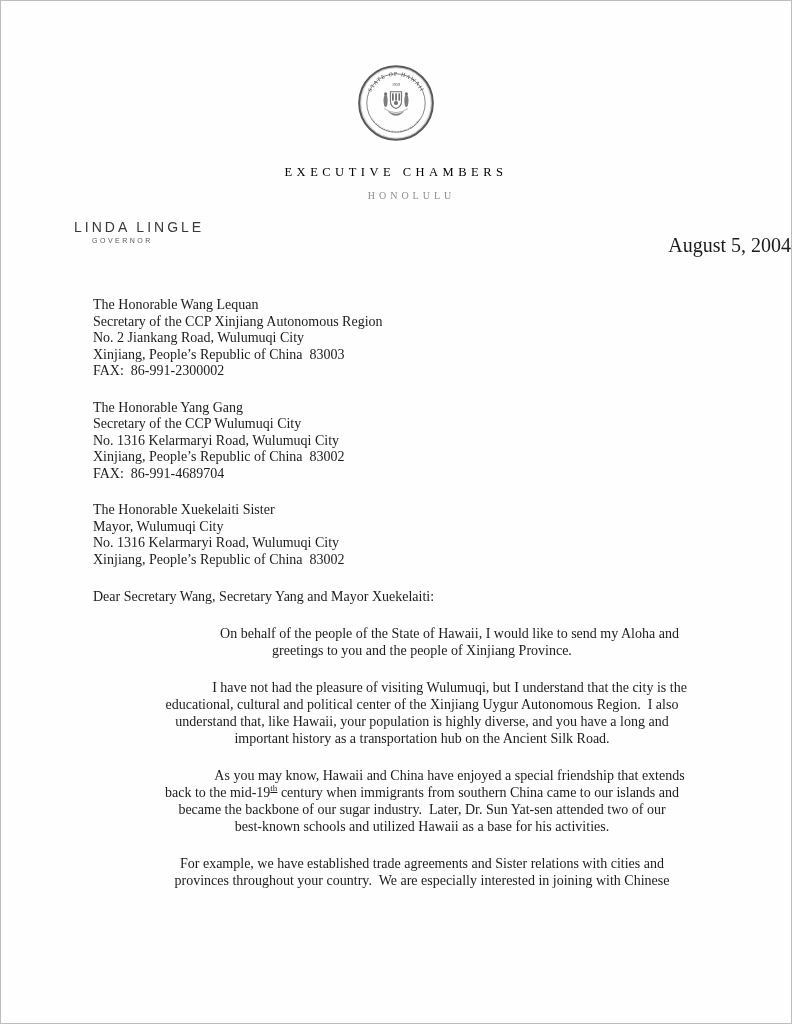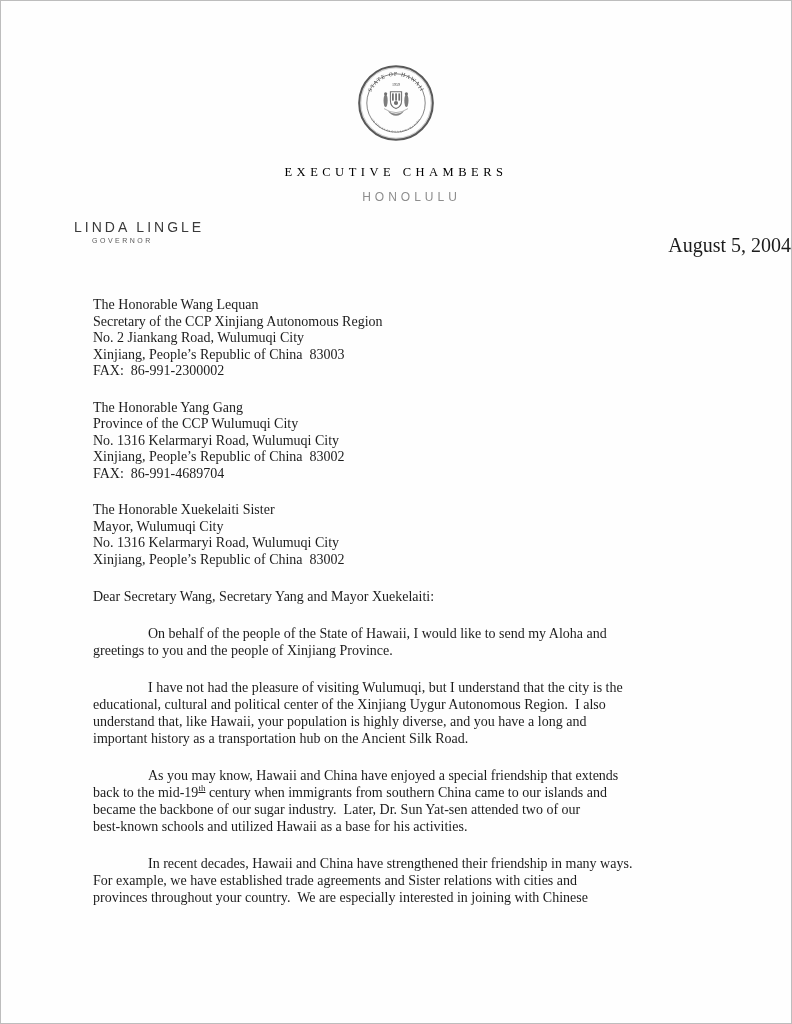--- a/index.html
+++ b/index.html
@@ -34,22 +34,22 @@
     font-size: 12.5px;
     letter-spacing: 4.5px;
     color: #000000;
     white-space: pre;
   }
   .city {
     position: absolute;
     top: 189px;
     left: 0; right: 0;
     text-align: center;
-    font-family: Liberation Sans, sans-serif;
-    font-size: 12px;
+    font-family: Liberation Serif, serif;
+    font-size: 10px;
     letter-spacing: 4px;
     color: #8d8d8d;
     white-space: pre;
     margin-left: 31px;
   }
   .gov-block {
     position: absolute;
     top: 218px;
     left: 73px;
     font-family: "Liberation Sans", sans-serif;
@@ -93,20 +93,21 @@
   }
   .salutation {
     line-height: 17px;
     margin-bottom: 20px;
     white-space: pre;
   }
   .paragraph { margin-bottom: 20px; }
   .paragraph .line {
     line-height: 17px;
     white-space: pre;
+    text-align: center;
   }
   .paragraph .line.indent { padding-left: 55px; }
   .paragraph sup {
     font-size: 9px;
     line-height: 0;
     vertical-align: super;
     text-decoration: underline;
   }
 
   
@@ -164,21 +165,21 @@
     <div id="recipients">
         <div class="recipient-block">
           <div class="line">The Honorable Wang Lequan</div>
           <div class="line">Secretary of the CCP Xinjiang Autonomous Region</div>
           <div class="line">No. 2 Jiankang Road, Wulumuqi City</div>
           <div class="line">Xinjiang, People’s Republic of China  83003</div>
           <div class="line">FAX:  86-991-2300002</div>
         </div>
         <div class="recipient-block">
           <div class="line">The Honorable Yang Gang</div>
-          <div class="line">Province of the CCP Wulumuqi City</div>
+          <div class="line">Secretary of the CCP Wulumuqi City</div>
           <div class="line">No. 1316 Kelarmaryi Road, Wulumuqi City</div>
           <div class="line">Xinjiang, People’s Republic of China  83002</div>
           <div class="line">FAX:  86-991-4689704</div>
         </div>
         <div class="recipient-block">
           <div class="line">The Honorable Xuekelaiti Sister</div>
           <div class="line">Mayor, Wulumuqi City</div>
           <div class="line">No. 1316 Kelarmaryi Road, Wulumuqi City</div>
           <div class="line">Xinjiang, People’s Republic of China  83002</div>
         </div>
@@ -195,20 +196,19 @@
           <div class="line">understand that, like Hawaii, your population is highly diverse, and you have a long and</div>
           <div class="line">important history as a transportation hub on the Ancient Silk Road.</div>
         </div>
         <div class="paragraph">
           <div class="line indent">As you may know, Hawaii and China have enjoyed a special friendship that extends</div>
           <div class="line"><span>back to the mid-19</span><sup>th</sup><span> century when immigrants from southern China came to our islands and</span></div>
           <div class="line">became the backbone of our sugar industry.  Later, Dr. Sun Yat-sen attended two of our</div>
           <div class="line">best-known schools and utilized Hawaii as a base for his activities.</div>
         </div>
         <div class="paragraph">
-          <div class="line indent">In recent decades, Hawaii and China have strengthened their friendship in many ways.</div>
           <div class="line">For example, we have established trade agreements and Sister relations with cities and</div>
           <div class="line">provinces throughout your country.  We are especially interested in joining with Chinese</div>
         </div>
       </div>
   </div>
 
 </div>
 
 </body></html>

